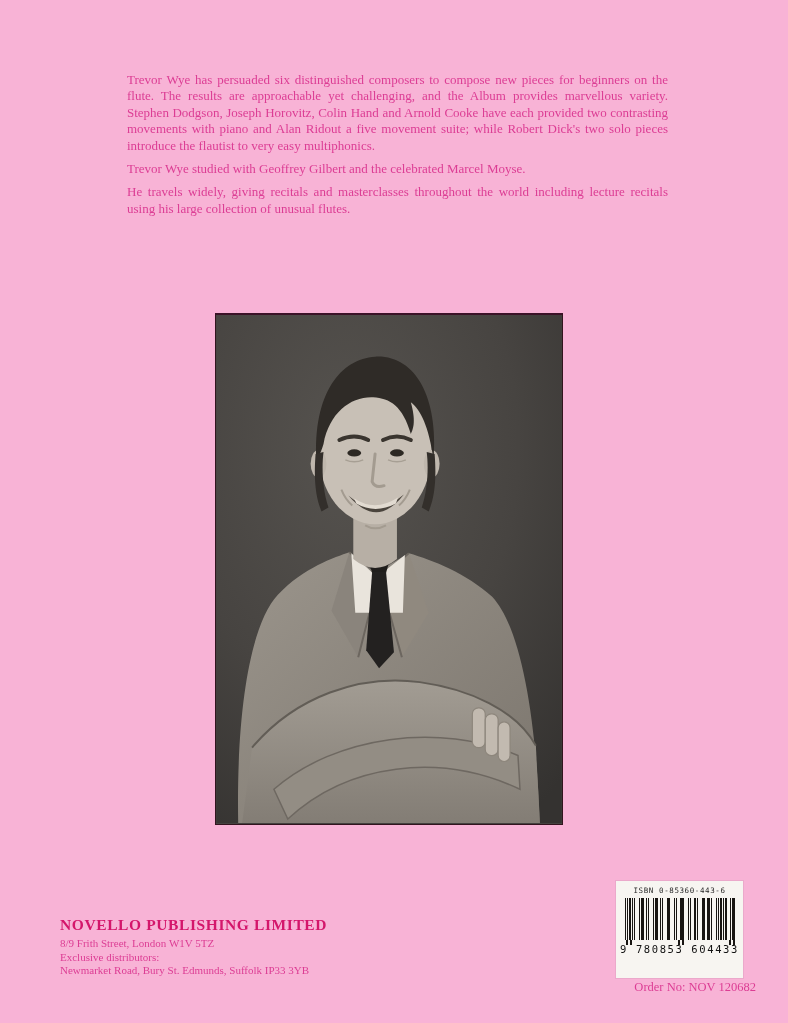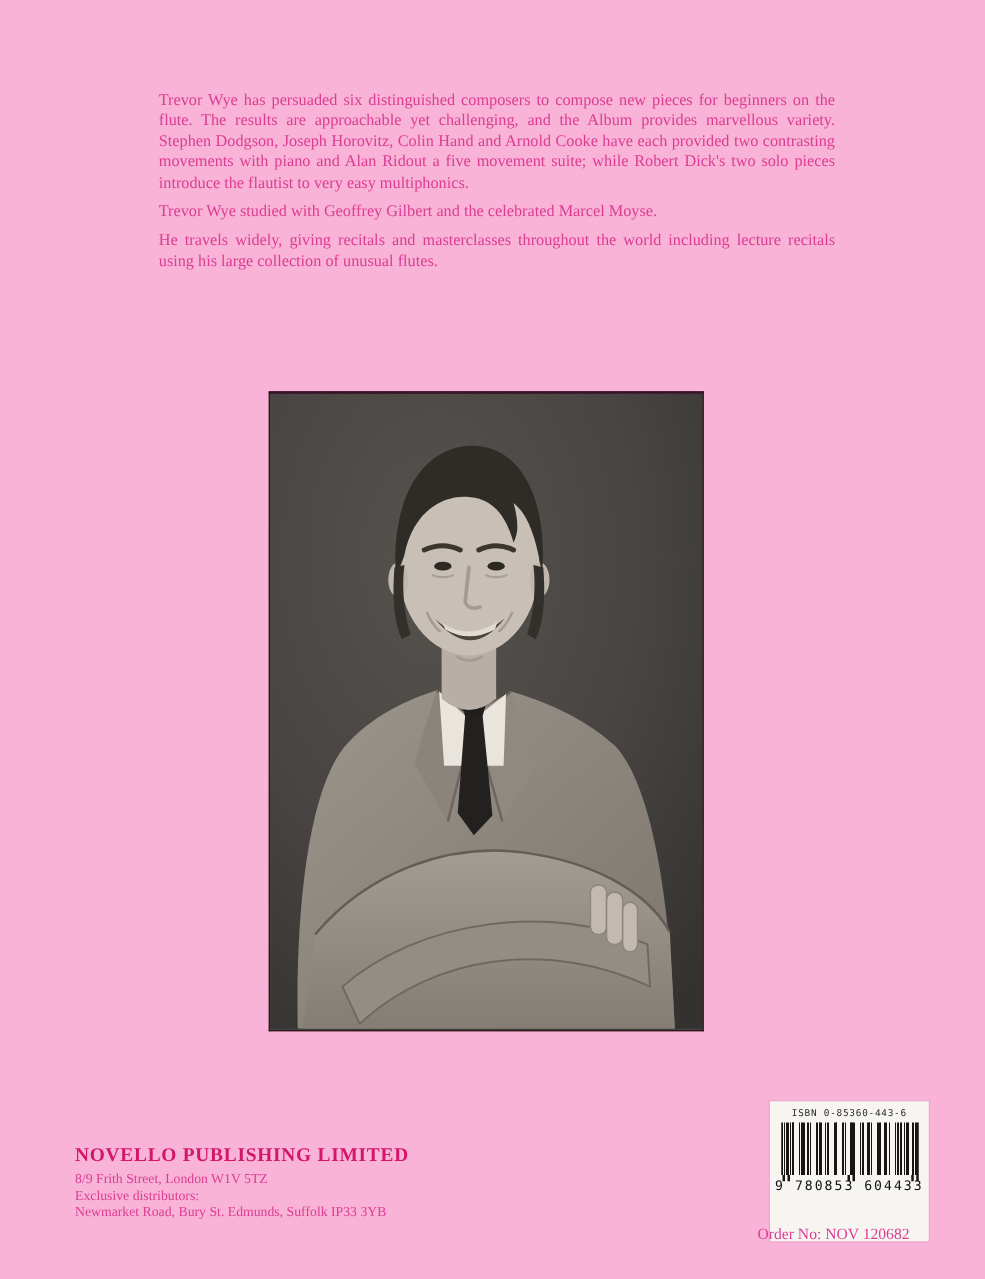--- a/index.html
+++ b/index.html
@@ -41,21 +41,21 @@
   .publisher{position:absolute;left:60px;top:916px;color:var(--ink);}
   .pub-name{
     color:var(--ink-strong);
     font-weight:bold;font-size:15.5px;letter-spacing:0.6px;
     margin-bottom:3px;white-space:nowrap;
   }
   .pub-line{font-size:11px;line-height:13.6px;white-space:nowrap;}
 
   
   .barcode-label{
-    position:absolute;left:616px;top:881px;width:127px;height:112px;
+    position:absolute;left:616px;top:881px;width:127px;height:97px;
     background:#f7f5f1;
     display:flex;flex-direction:column;align-items:center;
     padding-top:5px;
     box-shadow:0 0 0 1px rgba(0,0,0,0.05);
   }
   .isbn{
     font-family:"DejaVu Sans Mono", monospace;
     font-size:7.5px;letter-spacing:0.6px;color:#2a2a2a;white-space:nowrap;
   }
   .bars{
@@ -68,21 +68,21 @@
   .bars::before{
     content:"";position:absolute;left:1px;bottom:-5px;width:2px;height:5px;background:var(--bar);
     box-shadow:4px 0 0 var(--bar),52px 0 0 var(--bar),56px 0 0 var(--bar),103px 0 0 var(--bar),107px 0 0 var(--bar);
   }
   .ean{
     font-family:"DejaVu Sans Mono", monospace;
     font-size:10.5px;letter-spacing:1.6px;color:#111;
     margin-top:3px;white-space:nowrap;
   }
   .order-no{
-    position:absolute;left:606px;top:980px;width:150px;text-align:left;
+    position:absolute;left:606px;top:980px;width:150px;text-align:right;
     color:var(--ink);font-size:12.5px;white-space:nowrap;
   }
 </style>
 </head>
 <body>
 
 <div class="cover">
 
   <div class="blurb">
     <p>Trevor Wye has persuaded six distinguished composers to compose new pieces for beginners on the flute. The results are approachable yet challenging, and the Album provides marvellous variety. Stephen Dodgson, Joseph Horovitz, Colin Hand and Arnold Cooke have each provided two contrasting movements with piano and Alan Ridout a five movement suite; while Robert Dick's two solo pieces introduce the flautist to very easy multiphonics.</p>

